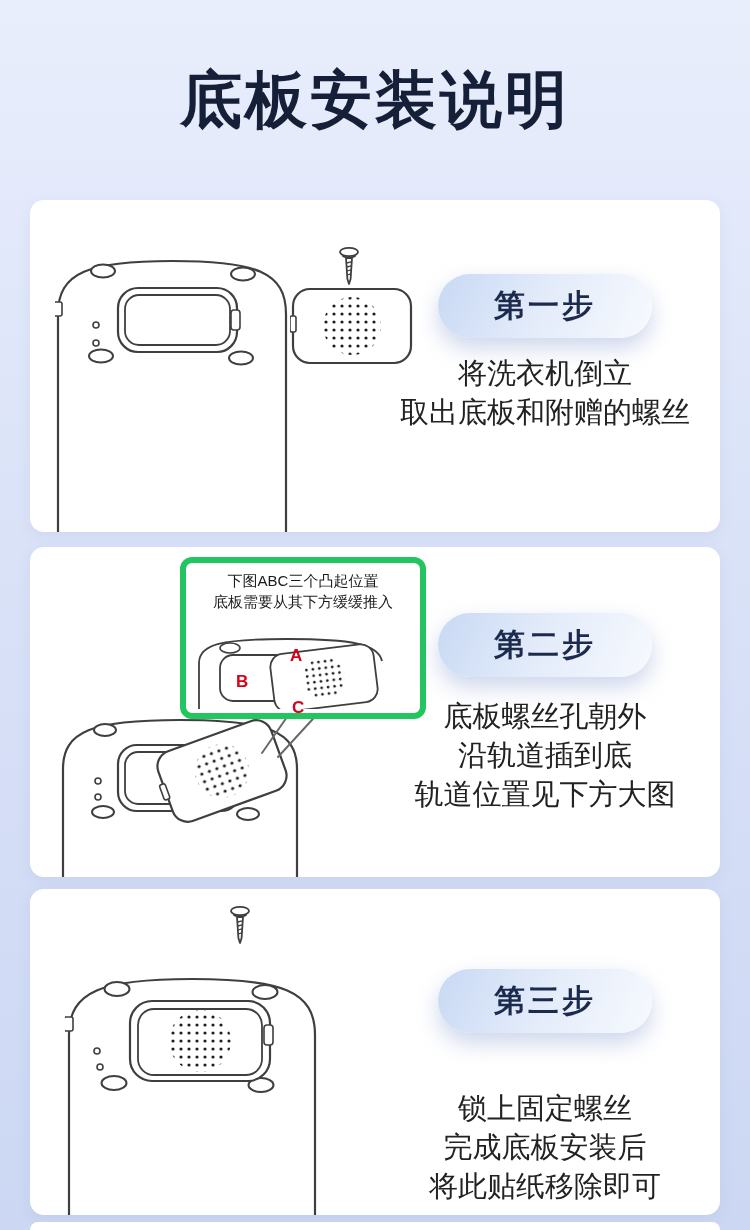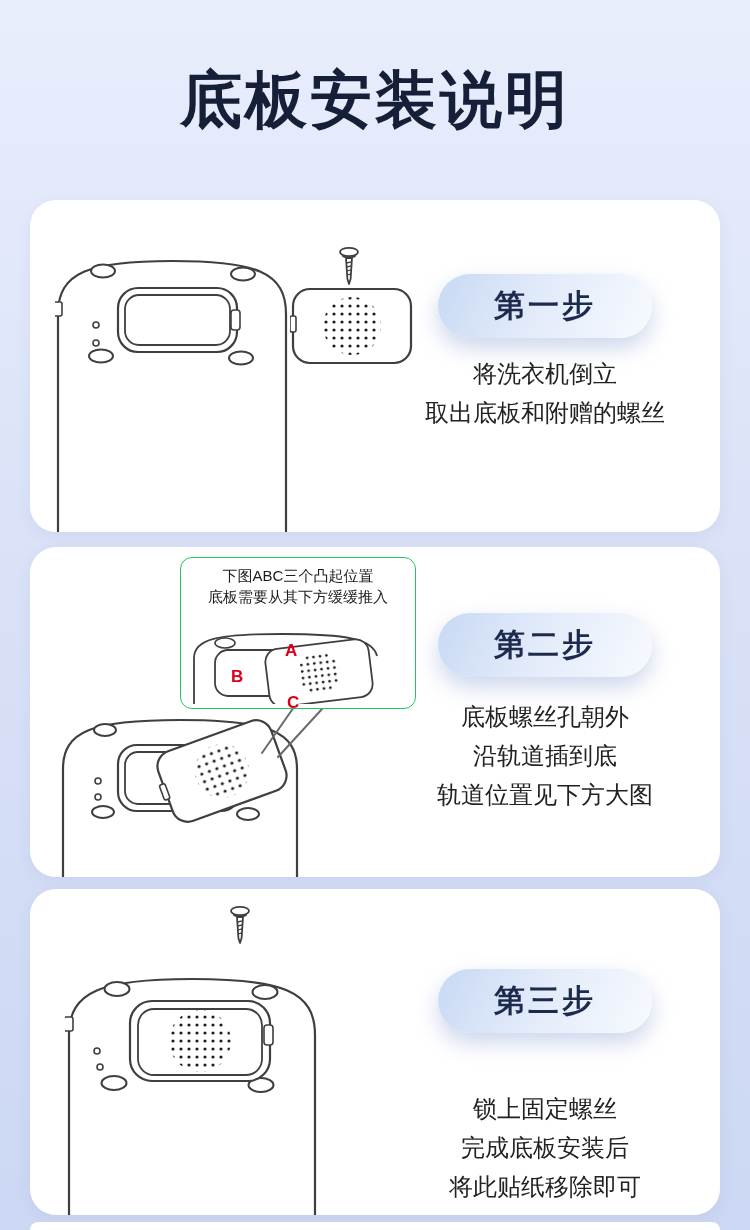--- a/index.html
+++ b/index.html
@@ -11,58 +11,58 @@
   }
 
   .title {
     position:absolute; top:58px; left:0; width:100%; margin:0;
     text-align:center; font-size:62px; font-weight:900; letter-spacing:3px;
     color:#161f38;
   }
 
   .card {
     position:absolute; left:30px; width:690px; background:#ffffff;
-    border-radius:26px; overflow:hidden;
+    border-radius:14px; overflow:hidden;
     box-shadow:0 4px 14px rgba(110,130,180,0.10);
   }
   .card1 { top:200px; height:332px; }
   .card2 { top:547px; height:330px; }
   .card3 { top:889px; height:326px; }
 
   .badge {
     position:absolute; width:214px; height:64px; border-radius:34px;
     display:flex; align-items:center; justify-content:center;
     font-size:31px; font-weight:700; letter-spacing:3px; color:#1c2b4d;
     background:linear-gradient(115deg,#c8d9f4 0%,#e4ecfa 50%,#f7fafe 100%);
     box-shadow:0 10px 22px rgba(145,165,210,0.45);
   }
   .badge1 { left:408px; top:74px; }
   .badge2 { left:408px; top:66px; }
   .badge3 { left:408px; top:80px;font-family:Liberation Serif, serif; }
 
   .lines {
     position:absolute; left:355px; width:320px; text-align:center;
-    font-size:24px; line-height:39px; color:#222; font-weight:500;
+    font-size:29px; line-height:39px; color:#222; font-weight:500;
   }
   .lines1 { top:154px; }
   .lines2 { top:150px; }
   .lines3 { top:156px;margin-top:44px; }
 
   .machine, .plate, .screw, .pointer, .mini { position:absolute; display:block; }
   .machine1 { left:25px;  top:56px;  width:235px; height:276px; }
   .plate1   { left:260px; top:86px;  width:124px; height:80px;  }
   .screw1   { left:306px; top:46px;  width:26px;  height:40px;  }
   .machine2 { left:30px;  top:162px; width:240px; height:168px; }
   .pointer2 { left:228px; top:160px; width:100px; height:52px;  }
   .machine3 { left:35px;  top:84px;  width:255px; height:242px; }
   .screw3   { left:197px; top:16px;  width:26px;  height:40px;  }
 
   .callout {
     position:absolute; left:150px; top:10px; width:234px; height:150px;
-    background:#fff; border:1px solid #22c55e; border-radius:12px;
+    background:#fff; border:6px solid #22c55e; border-radius:12px;
     overflow:visible;
   }
   .callout-text {
     position:absolute; top:7px; left:0; width:100%; text-align:center;
     font-size:15px; line-height:21px; color:#1a1a1a;
   }
   .mini { left:6px; top:74px; width:210px; height:72px; }
   .mark {
     position:absolute; color:#d9001b; font-weight:700; font-size:17px;
     line-height:17px;

